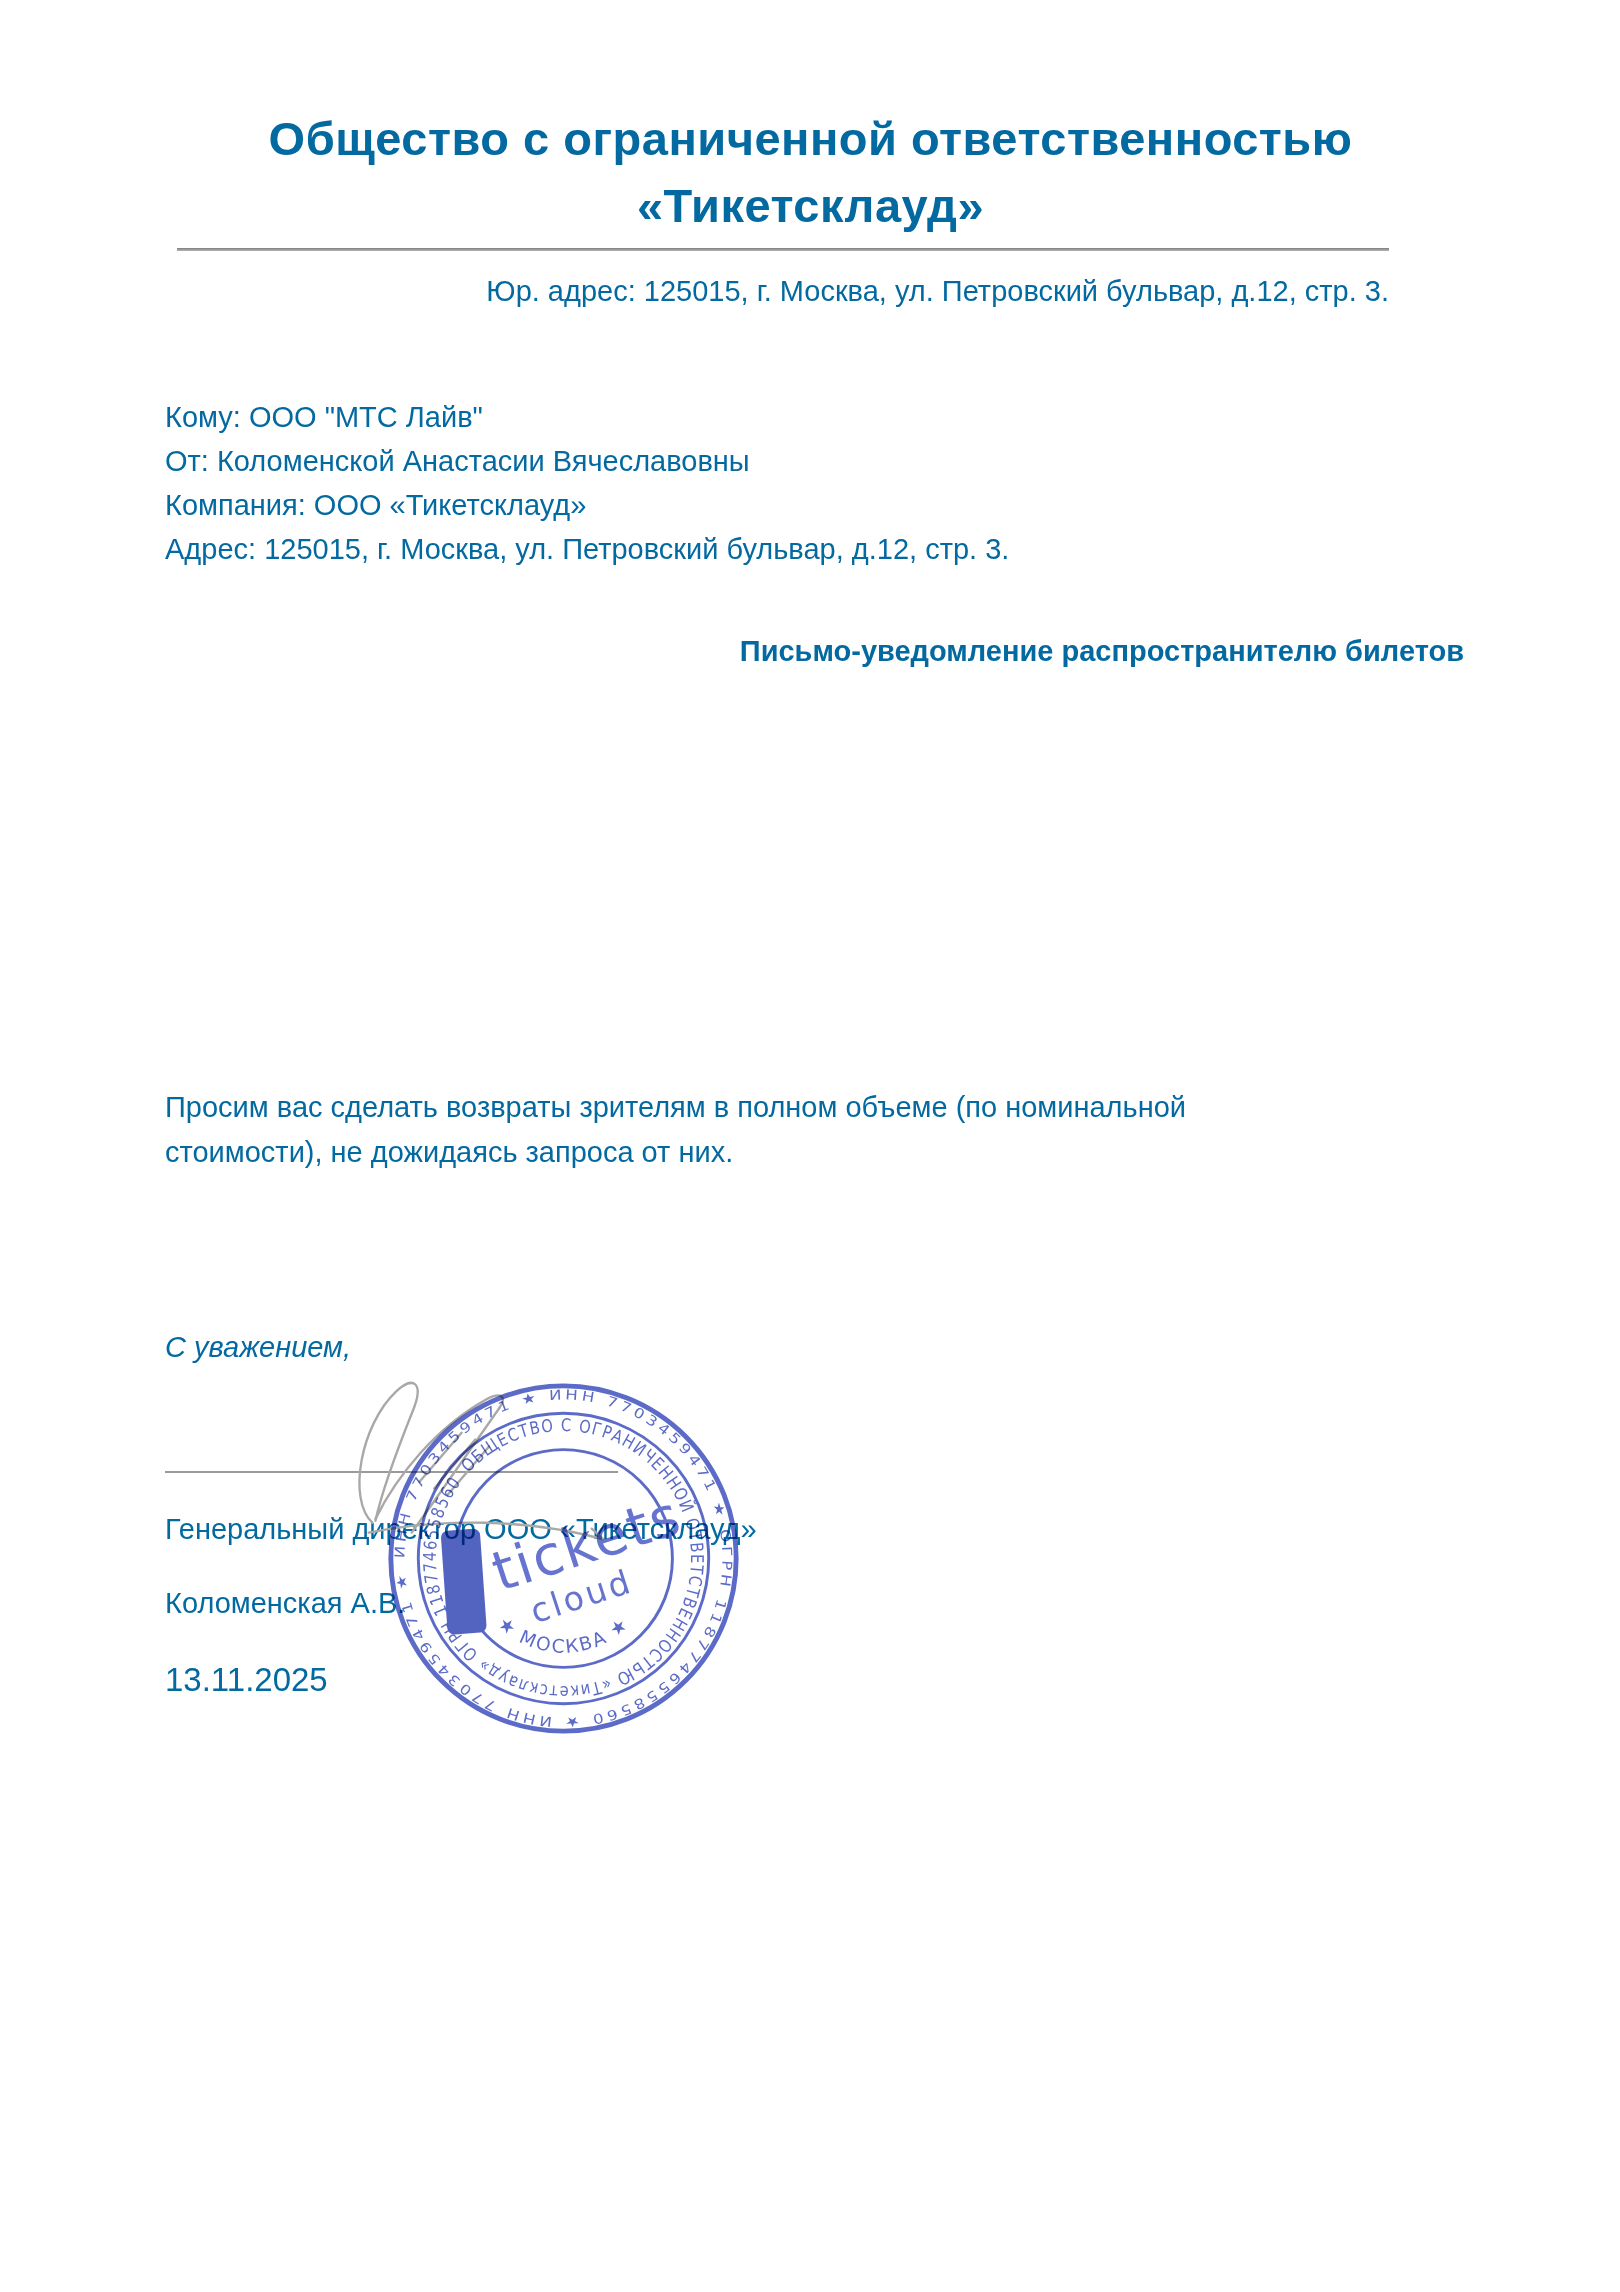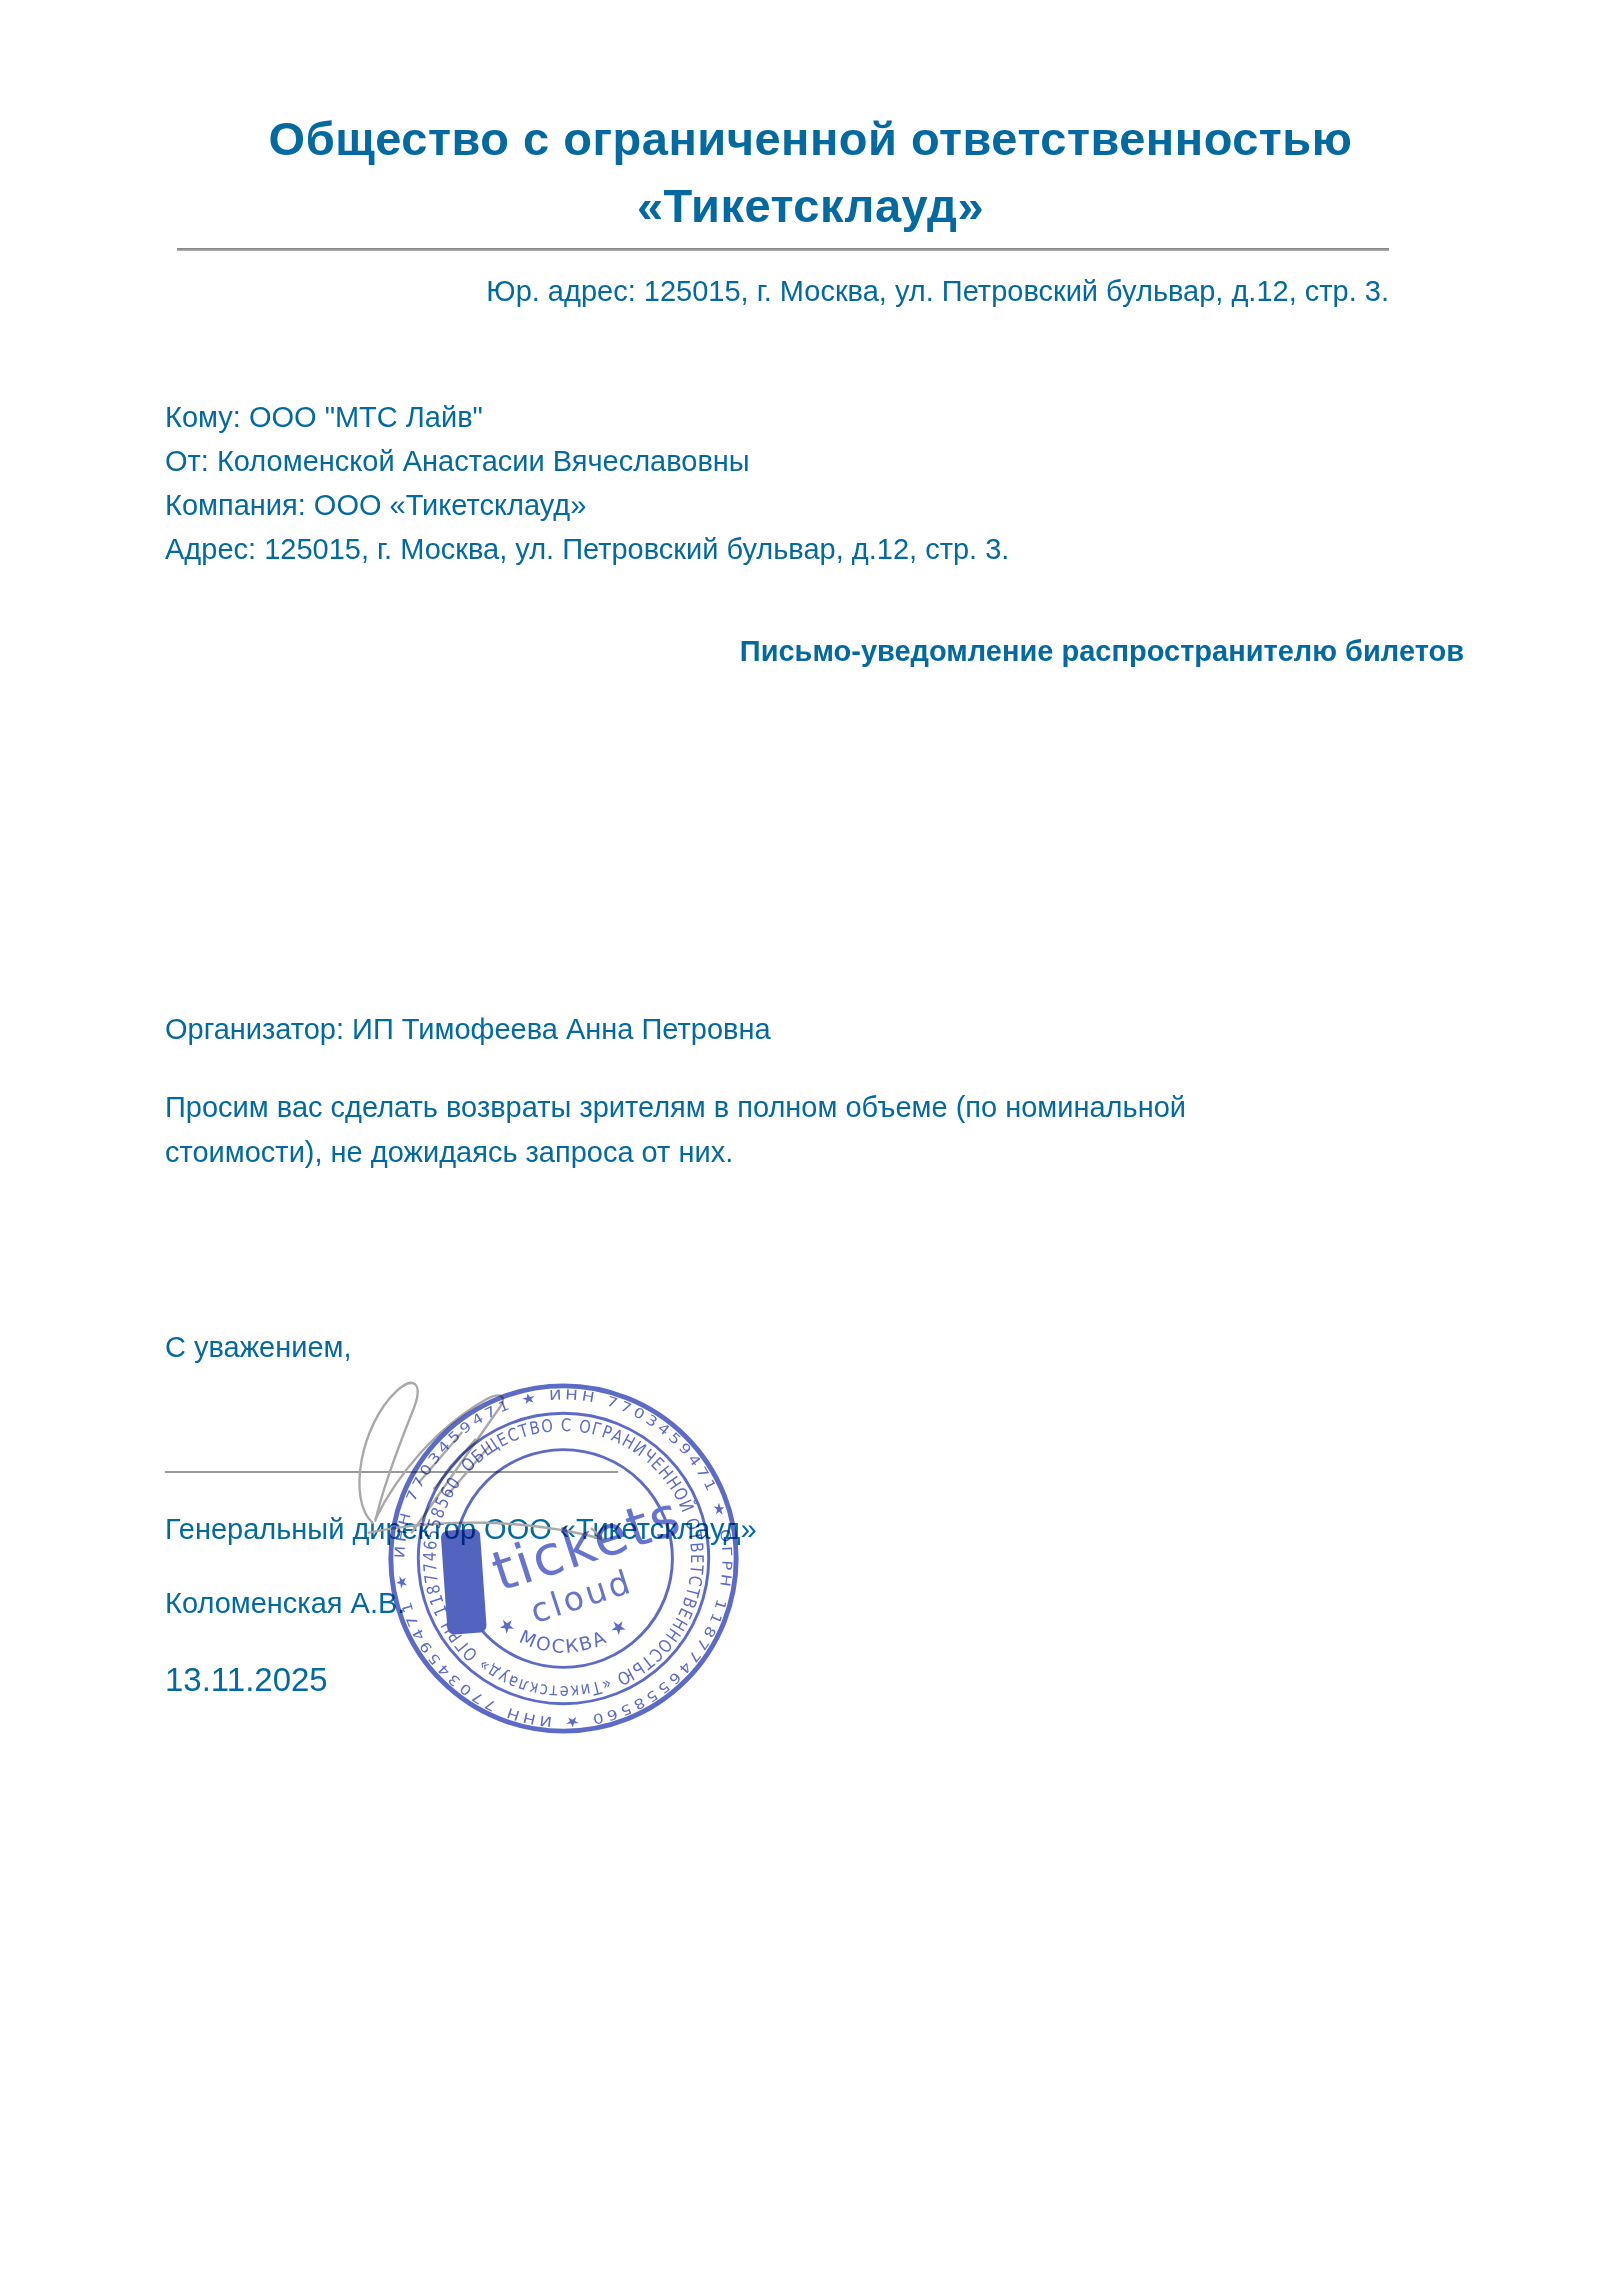--- a/index.html
+++ b/index.html
@@ -30,21 +30,21 @@
     left:165px;top:395px;width:1313px;
     font-size:29px;line-height:44px;
   }
   .subject{
     left:157px;top:629px;width:1307px;
     font-size:29px;line-height:44px;font-weight:bold;text-align:right;
   }
   .para1{left:165px;top:827px;width:1313px;font-size:29px;line-height:45px;}
   .organizer{left:165px;top:1007px;width:1313px;font-size:29px;line-height:45px;}
   .para2{left:165px;top:1085px;width:1313px;font-size:29px;line-height:45px;}
-  .closing{left:165px;top:1325px;width:784px;font-size:29px;line-height:45px;}
+  .closing{left:165px;top:1325px;width:784px;font-size:29px;line-height:45px;font-style:italic;}
   .sig-line{
     left:165px;top:1471px;width:453px;height:2px;
     background:#9a9a9a;
   }
   .sig-title{left:165px;top:1507px;width:980px;font-size:29px;line-height:44px;}
   .sig-name{left:165px;top:1581px;width:784px;font-size:29px;line-height:44px;}
   .sig-date{left:165px;top:1658px;width:784px;font-size:33px;line-height:44px;}
   .signature-svg{left:304px;top:1364px;z-index:2;}
   .stamp-svg{left:382px;top:1377px;z-index:3;mix-blend-mode:multiply;opacity:0.92;}
 </style>
@@ -61,21 +61,20 @@
   <div class="abs legal-address">Юр. адрес: 125015, г. Москва, ул. Петровский бульвар, д.12, стр. 3.</div>
 
   <div class="abs recipient pre">Кому: ООО "МТС Лайв"
 От: Коломенской Анастасии Вячеславовны
 Компания: ООО «Тикетсклауд»
 Адрес: 125015, г. Москва, ул. Петровский бульвар, д.12, стр. 3.</div>
 
   <div class="abs subject">Письмо-уведомление распространителю билетов</div>
 
 
-  <div class="abs organizer">Организатор: ИП Тимофеева Анна Петровна</div>
 
   <div class="abs para2 pre">Просим вас сделать возвраты зрителям в полном объеме (по номинальной
 стоимости), не дожидаясь запроса от них.</div>
 
   <div class="abs closing">С уважением,</div>
 
   <svg class="abs signature-svg" width="323" height="206" viewBox="0 0 330 210">
     <g fill="none" stroke="#a8a8a8" stroke-width="2.4" stroke-linecap="round">
       <path d="M 70,162 C 44,138 58,62 94,28 C 112,11 123,19 111,48 C 95,88 79,132 73,160"></path>
       <path d="M 73,158 C 96,112 136,64 186,36 C 201,28 209,32 198,47 C 170,87 132,142 110,172"></path>

